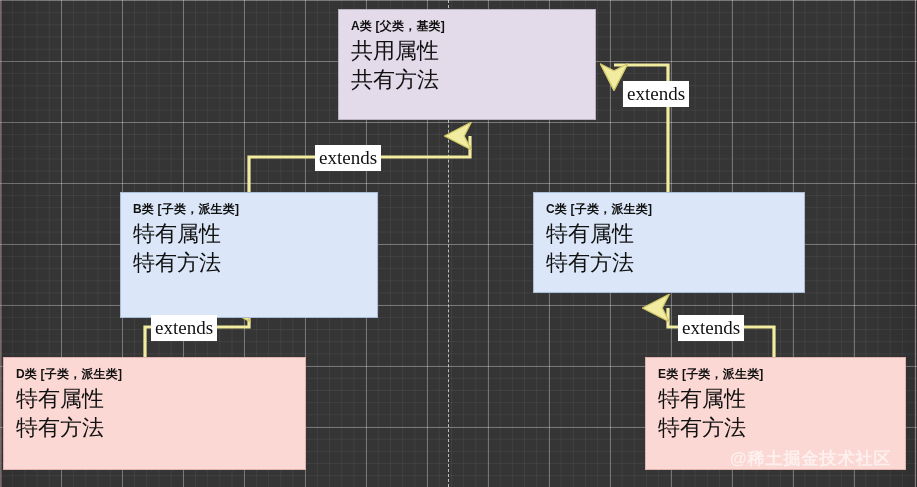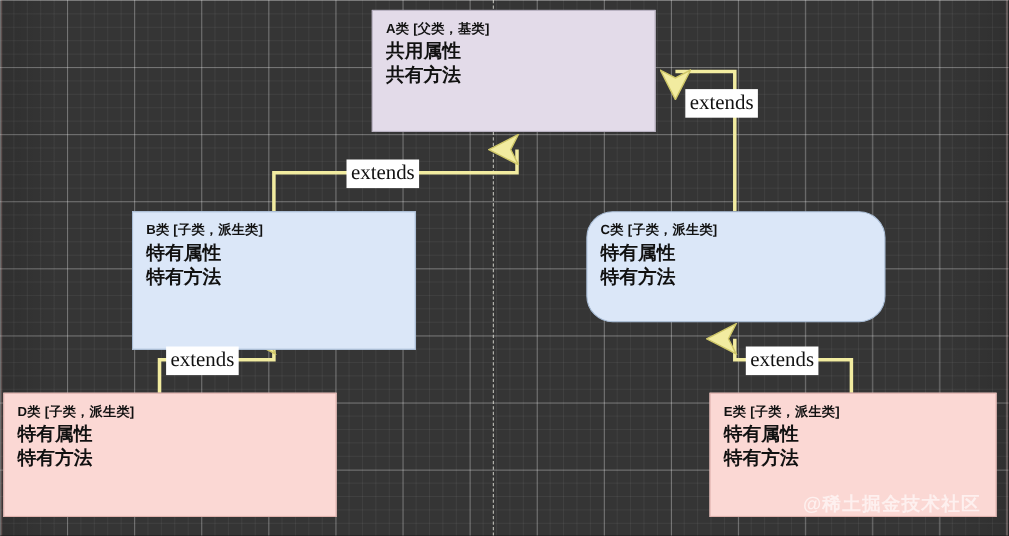--- a/index.html
+++ b/index.html
@@ -49,22 +49,22 @@
     z-index:4;
   }
   .node .title {
     font-size:12px;
     font-weight:bold;
     letter-spacing:.2px;
     white-space:nowrap;
     margin-bottom:1px;
   }
   .node .attr, .node .meth {
-    font-size:17px;
-    font-weight:bold;
+    font-size:22px;
+    font-weight:normal;
     white-space:nowrap;
   }
 
   .n-a { background:#e3dbe9; border-color:#b9b2c2; }
   .n-b, .n-c { background:#dbe7f8; border-color:#a9bdd6; }
   .n-d, .n-e { background:#fbd8d4; border-color:#e0b3ae; }
 
   svg.links { position:absolute; inset:0; width:917px; height:487px; z-index:3; }
 
   .edge-label {
@@ -139,21 +139,21 @@
     <div class="attr">共用属性</div>
     <div class="meth">共有方法</div>
   </div>
 
   <div class="node n-b" style="left:120px; top:192px; width:258px; height:126px;">
     <div class="title">B类 [子类，派生类]</div>
     <div class="attr">特有属性</div>
     <div class="meth">特有方法</div>
   </div>
 
-  <div class="node n-c" style="left:533px; top:192px; width:272px; height:101px;border-radius:24px;">
+  <div class="node n-c" style="left:533px; top:192px; width:272px; height:101px;">
     <div class="title">C类 [子类，派生类]</div>
     <div class="attr">特有属性</div>
     <div class="meth">特有方法</div>
   </div>
 
   <div class="node n-d" style="left:3px; top:357px; width:303px; height:113px;">
     <div class="title">D类 [子类，派生类]</div>
     <div class="attr">特有属性</div>
     <div class="meth">特有方法</div>
   </div>

